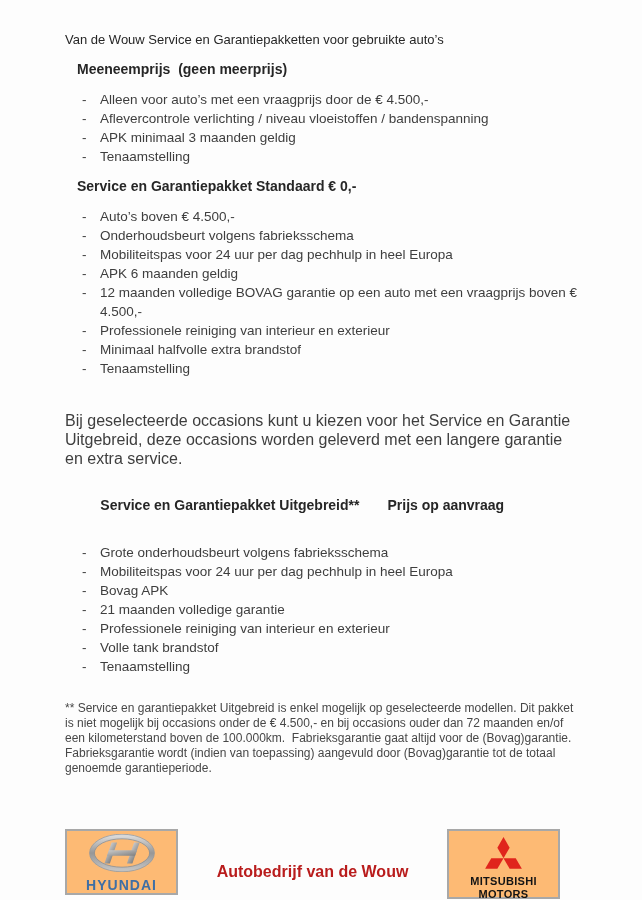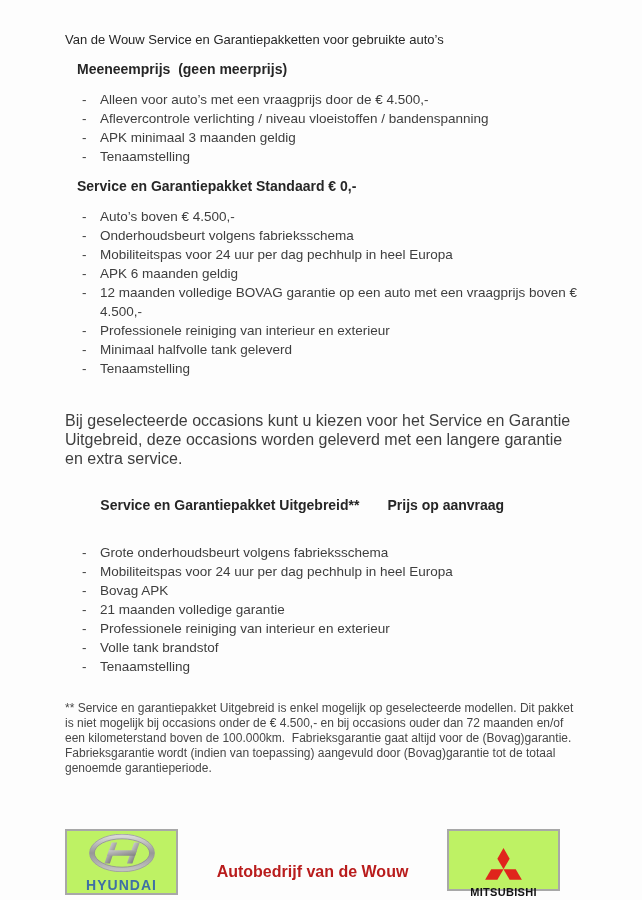--- a/index.html
+++ b/index.html
@@ -72,25 +72,25 @@
   .footer {
     margin-top: 53px;
     display: flex;
     justify-content: space-between;
     align-items: flex-start;
     padding-right: 25px;
   }
   .logo-box {
     box-sizing: border-box;
     border: 2px solid #a8a8a8;
-    background: #bef264;
+    background: #fdba74;
     text-align: center;
   }
   .hyundai-box { width: 113px; height: 66px; padding-top: 3px; }
-  .mitsubishi-box { width: 113px; height: 62px; padding-top: 17px; }
+  .mitsubishi-box { width: 113px; height: 70px; padding-top: 6px; }
   .hyundai-word {
     font-size: 14px;
     font-weight: bold;
     letter-spacing: 1px;
     line-height: 16px;
     margin-top: 1px;
   }
   .mits-word {
     font-size: 11px;
     font-weight: bold;
@@ -157,21 +157,21 @@
       <li>
         <span class="dash">-</span>
         <span class="li-text">12 maanden volledige BOVAG garantie op een auto met een vraagprijs boven € 4.500,-</span>
       </li>
       <li>
         <span class="dash">-</span>
         <span class="li-text">Professionele reiniging van interieur en exterieur</span>
       </li>
       <li>
         <span class="dash">-</span>
-        <span class="li-text">Minimaal halfvolle tank geleverd</span>
+        <span class="li-text">Minimaal halfvolle extra brandstof</span>
       </li>
       <li>
         <span class="dash">-</span>
         <span class="li-text">Tenaamstelling</span>
       </li>
     </ul>
   </section>
 
   <p class="intro-para">Bij geselecteerde occasions kunt u kiezen voor het Service en Garantie Uitgebreid, deze occasions worden geleverd met een langere garantie en extra service.</p>
 

